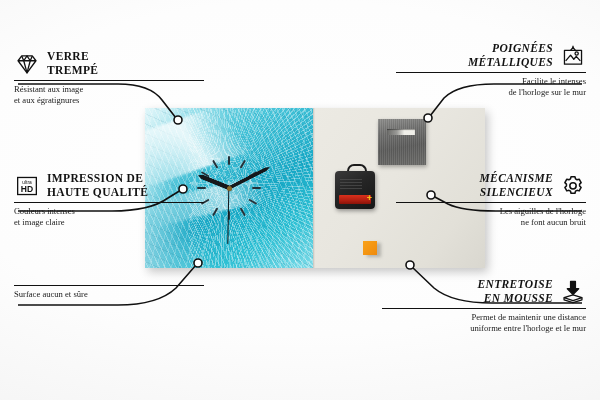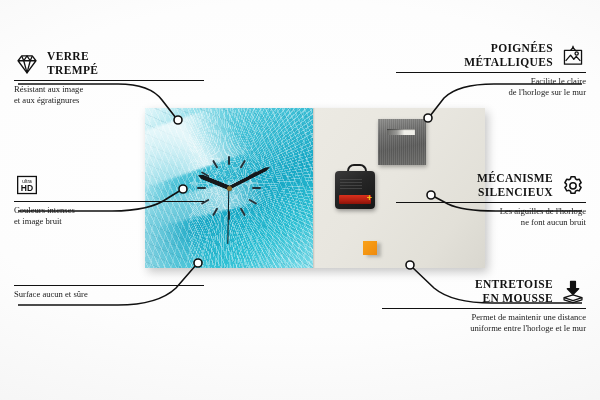--- a/index.html
+++ b/index.html
@@ -281,21 +281,21 @@
   .callout {
     position: absolute;
     width: 190px;
   }
   .callout .head {
     display: flex;
     align-items: center;
     gap: 7px;
   }
   .callout.left .head { justify-content: flex-start; }
-  .callout.right .head { justify-content: flex-end; }
+  .callout.right .head { justify-content: flex-end; font-style: italic; }
 
   .callout .title {
     font-family: "Liberation Serif", serif;
     font-weight: bold;
     font-size: 11.5px;
     letter-spacing: 0.35px;
     color: #121212;
     line-height: 13.5px;
     text-transform: uppercase;
     white-space: pre-line;
@@ -424,24 +424,26 @@
 et aux égratignures</div>
   </div>
 
   <div class="callout left" style="left:14px; top:172px;">
     <div class="head">
       <svg class="ico" viewBox="0 0 32 32">
         <rect x="4.5" y="5.5" width="23" height="21" fill="none" stroke="#111" stroke-width="1.6"></rect>
         <text x="16" y="14" text-anchor="middle" font-family="Liberation Sans, sans-serif" font-size="6" fill="#111">ultra</text>
         <text x="16" y="23.5" text-anchor="middle" font-family="Liberation Sans, sans-serif" font-size="10.5" font-weight="bold" fill="#111">HD</text>
       </svg>
+      <div class="title">IMPRESSION DE
+HAUTE QUALITÉ</div>
     </div>
     <div class="rule"></div>
     <div class="sub">Couleurs intenses
-et image bruit</div>
+et image claire</div>
   </div>
 
   <div class="callout left" style="left:14px; top:282px;">
     <div class="rule"></div>
     <div class="sub">Surface aucun et sûre</div>
   </div>
 
   <div class="callout right" style="left:396px; top:42px;">
     <div class="head">
       <div class="title">POIGNÉES
@@ -450,21 +452,21 @@
         <g fill="none" stroke="#111" stroke-width="1.6" stroke-linejoin="round">
           <path d="M16,3.5 L16,6"></path>
           <path d="M13,9 L16,5.5 L19,9"></path>
           <rect x="5.5" y="9" width="21" height="17"></rect>
           <path d="M7,22 L13,15 L17,20 L20,16.5 L25,22"></path>
           <circle cx="20.5" cy="13" r="2"></circle>
         </g>
       </svg>
     </div>
     <div class="rule"></div>
-    <div class="sub">Facilite le claire
+    <div class="sub">Facilite le intenses
 de l'horloge sur le mur</div>
   </div>
 
   <div class="callout right" style="left:396px; top:172px;">
     <div class="head">
       <div class="title">MÉCANISME
 SILENCIEUX</div>
       <svg class="ico" viewBox="0 0 32 32">
         <g fill="none" stroke="#111" stroke-width="1.9" stroke-linejoin="round">
           <path d="M13.6,4.6 h4.8 l0.7,2.6 1.9,1.1 2.6,-0.7 2.4,4.2 -1.9,1.9 0,2.2 1.9,1.9 -2.4,4.2 -2.6,-0.7 -1.9,1.1 -0.7,2.6 h-4.8 l-0.7,-2.6 -1.9,-1.1 -2.6,0.7 -2.4,-4.2 1.9,-1.9 0,-2.2 -1.9,-1.9 2.4,-4.2 2.6,0.7 1.9,-1.1 Z"></path>

